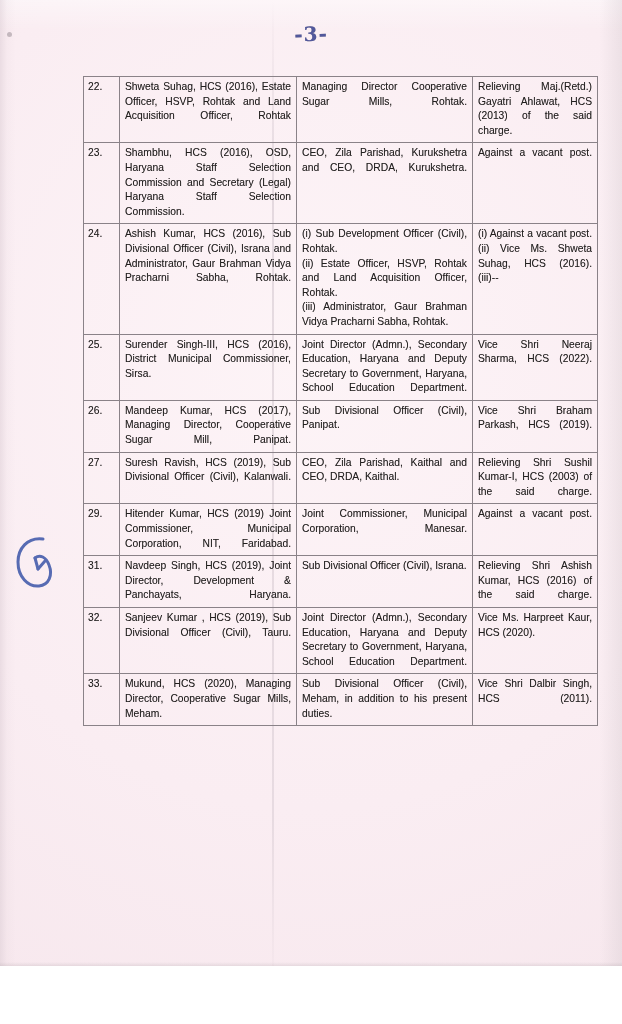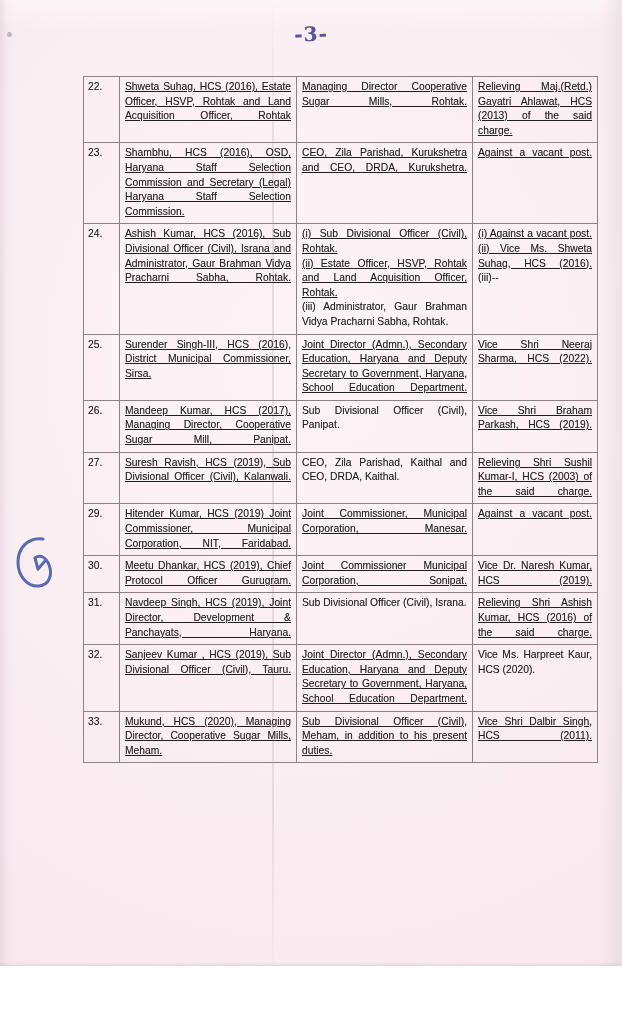--- a/index.html
+++ b/index.html
@@ -115,21 +115,21 @@
   #doc-table td.col-remark  {
     width: 114px;
     border-right: 1px solid #8a8288;
   }
   
   #doc-table td p {
     margin: 0;
     text-align: justify;
     text-align-last: left;
   }
-  #doc-table td p.just-all { text-align-last: justify; text-decoration: underline; }
+  #doc-table td p.just-all { text-align-last: justify; }
 
   
   #doc-table, #page-no {
     text-shadow: 0 0 .45px rgba(40,35,40,.35);
   }
 </style>
 </head>
 <body>
 
 <div id="paper">
@@ -175,21 +175,21 @@
         <p class="just-all">Against a vacant post.</p>
       </td>
     </tr>
 
     <tr>
       <td class="col-sno">24.</td>
       <td class="col-present">
         <p class="just-all">Ashish Kumar, HCS (2016), Sub Divisional Officer (Civil), Israna and Administrator, Gaur Brahman Vidya Pracharni Sabha, Rohtak.</p>
       </td>
       <td class="col-new">
-        <p class="just-all">(i) Sub Divisional Officer (Civil), Rohtak.</p>
+        <p class="just-all">(i) Sub Development Officer (Civil), Rohtak.</p>
         <p class="just-all">(ii) Estate Officer, HSVP, Rohtak and Land Acquisition Officer, Rohtak.</p>
         <p>(iii) Administrator, Gaur Brahman Vidya Pracharni Sabha, Rohtak.</p>
       </td>
       <td class="col-remark">
         <p class="just-all">(i) Against a vacant post.</p>
         <p class="just-all">(ii) Vice Ms. Shweta Suhag, HCS (2016).</p>
         <p>(iii)--</p>
       </td>
     </tr>
 
@@ -239,32 +239,20 @@
         <p class="just-all">Hitender Kumar, HCS (2019) Joint Commissioner, Municipal Corporation, NIT, Faridabad.</p>
       </td>
       <td class="col-new">
         <p class="just-all">Joint Commissioner, Municipal Corporation, Manesar.</p>
       </td>
       <td class="col-remark">
         <p class="just-all">Against a vacant post.</p>
       </td>
     </tr>
 
-    <tr>
-      <td class="col-sno">30.</td>
-      <td class="col-present">
-        <p class="just-all">Meetu Dhankar, HCS (2019), Chief Protocol Officer Gurugram.</p>
-      </td>
-      <td class="col-new">
-        <p class="just-all">Joint Commissioner Municipal Corporation, Sonipat.</p>
-      </td>
-      <td class="col-remark">
-        <p class="just-all">Vice Dr. Naresh Kumar, HCS (2019).</p>
-      </td>
-    </tr>
 
     <tr>
       <td class="col-sno">31.</td>
       <td class="col-present">
         <p class="just-all">Navdeep Singh, HCS (2019), Joint Director, Development &amp; Panchayats, Haryana.</p>
       </td>
       <td class="col-new">
         <p>Sub Divisional Officer (Civil), Israna.</p>
       </td>
       <td class="col-remark">

